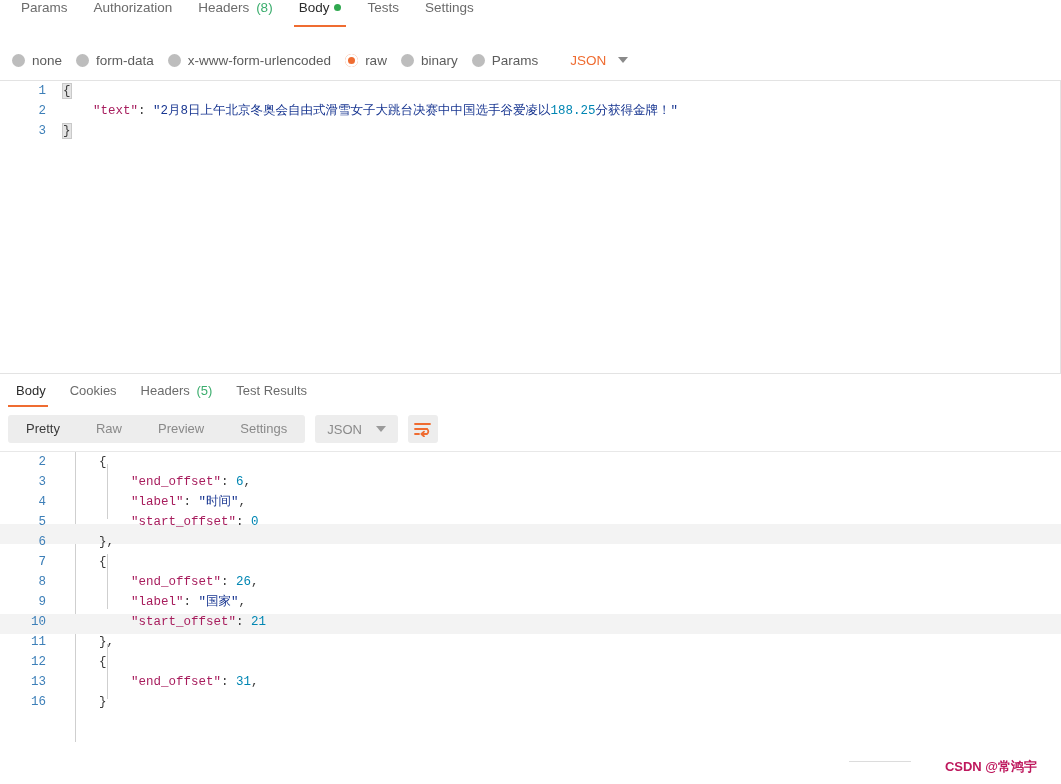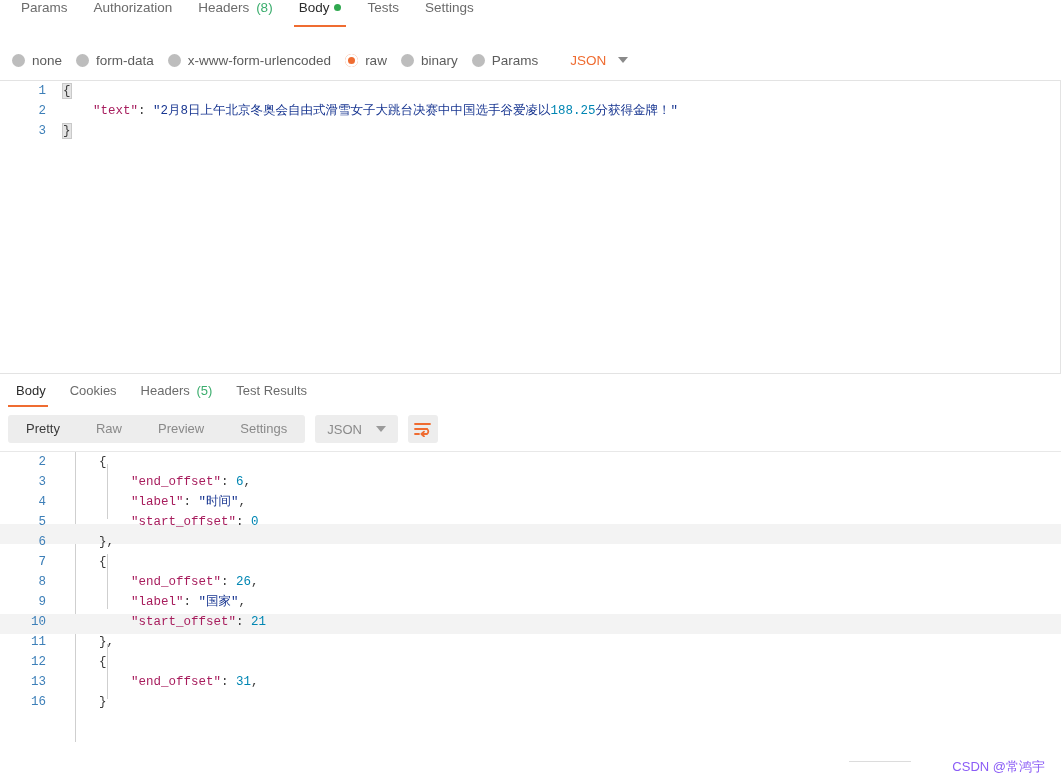--- a/index.html
+++ b/index.html
@@ -259,25 +259,26 @@
   .line-hl {
     position: absolute;
     left: 0; right: 0;
     height: 20px;
     background: #f3f3f3;
   }
 
   
   .watermark {
     position: absolute;
-    right: 16px;
+    right: 24px;
     bottom: 8px;
     font-size: 13px;
-    color: #8b5cf6;
+    color: #be185d;
     white-space: nowrap;
+    font-weight: bold;
   }
   .wm-rule {
     position: absolute;
     right: 150px;
     bottom: 22px;
     width: 62px;
     height: 1px;
     background: #dcdcdc;
   }
 </style>

